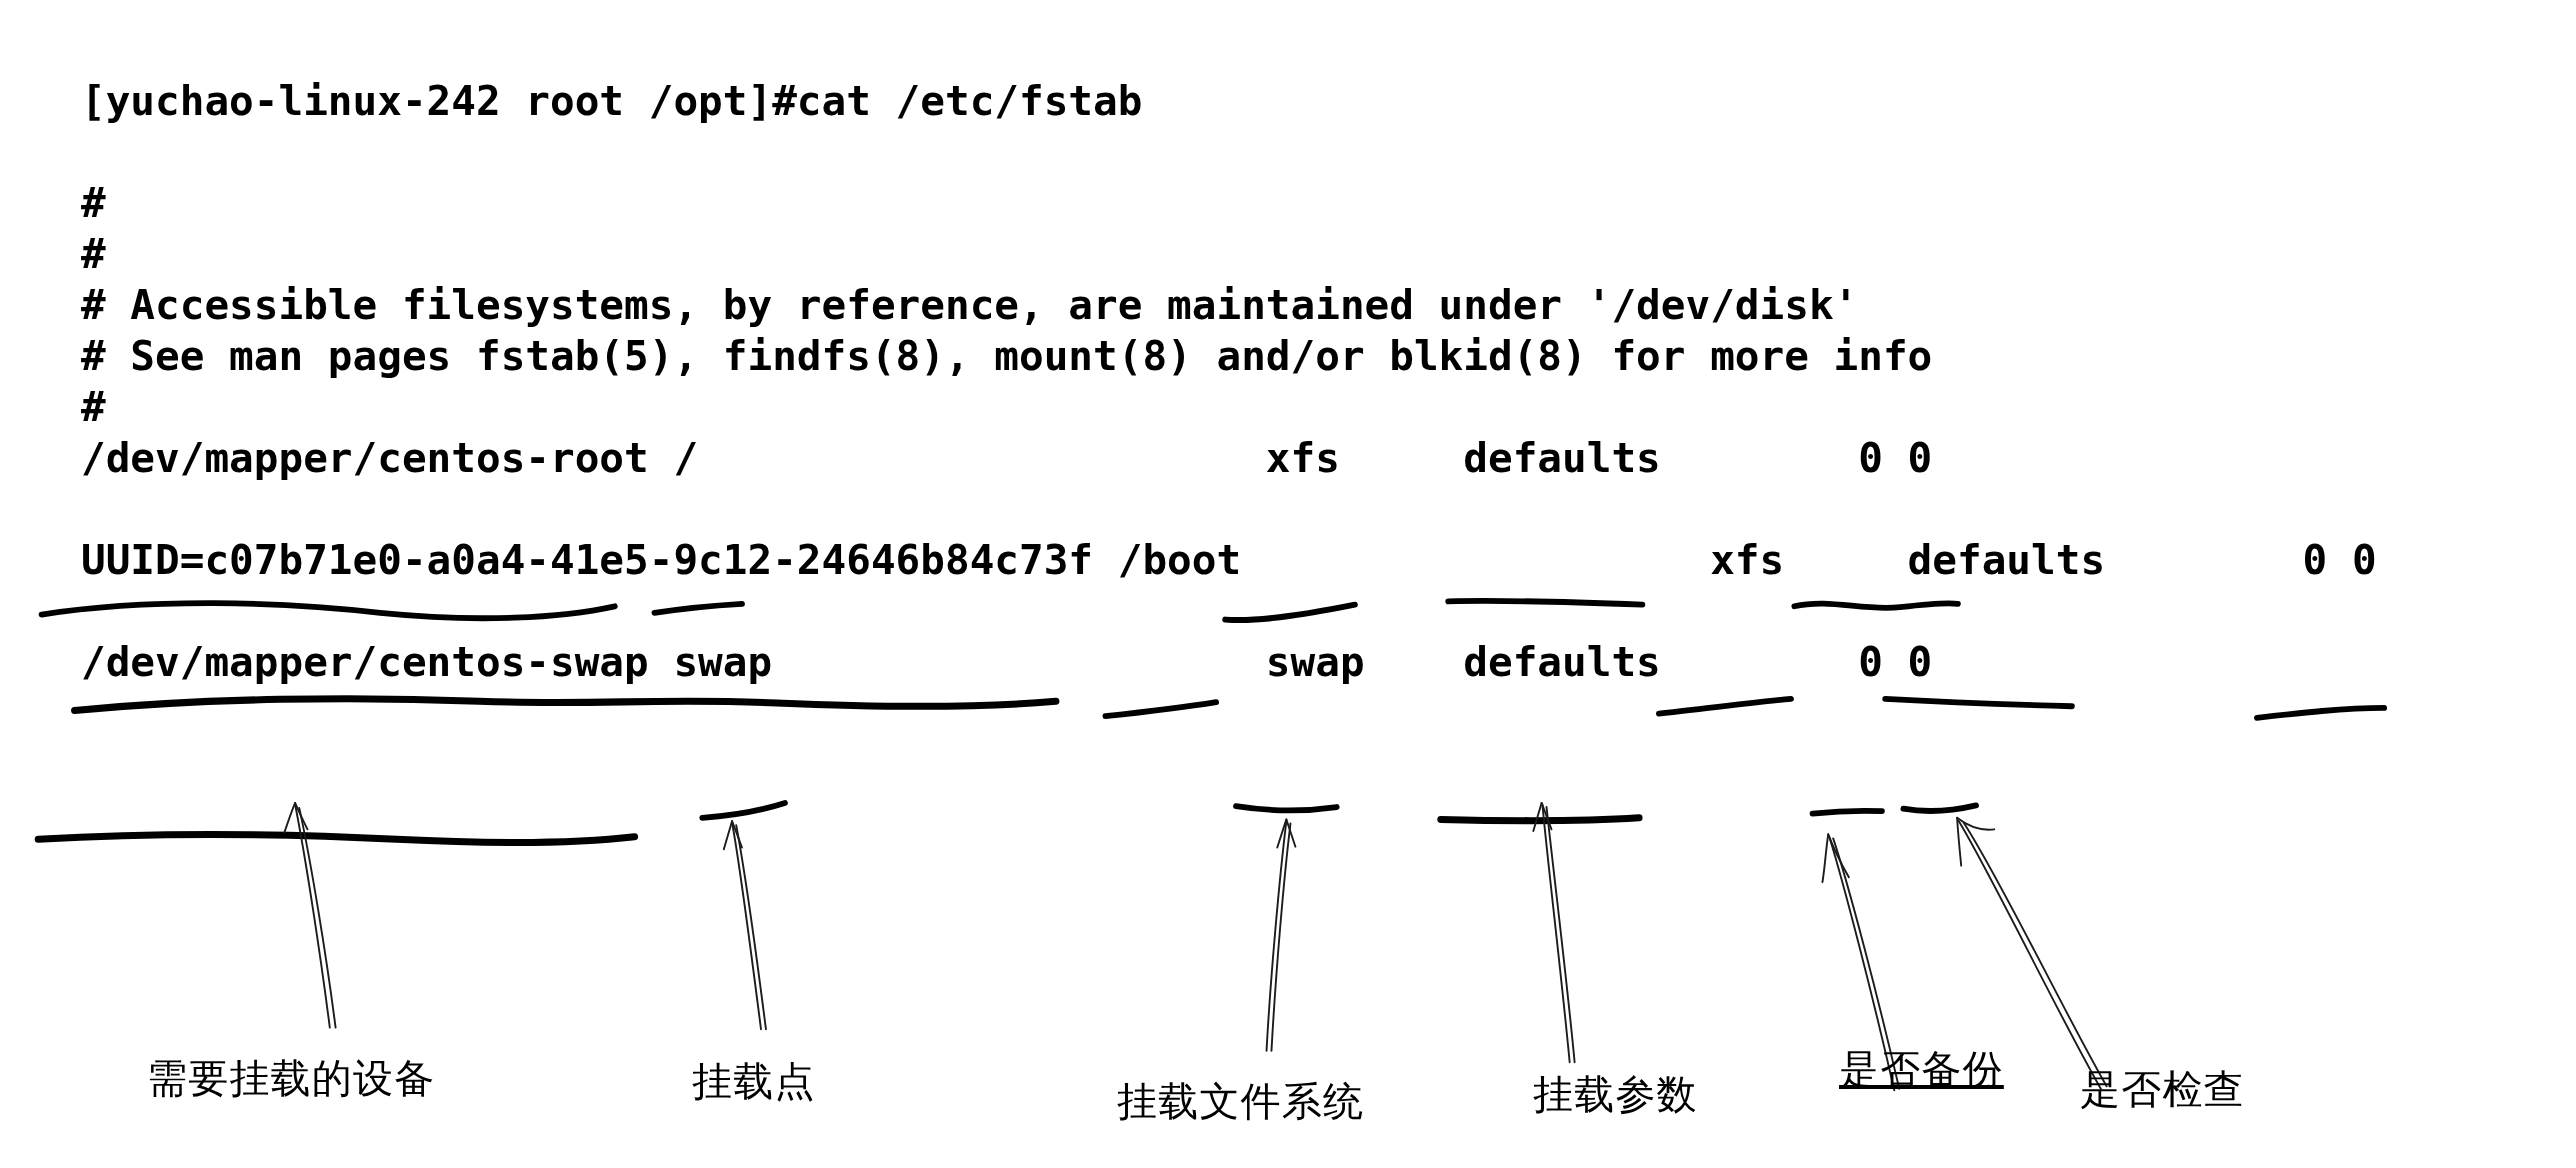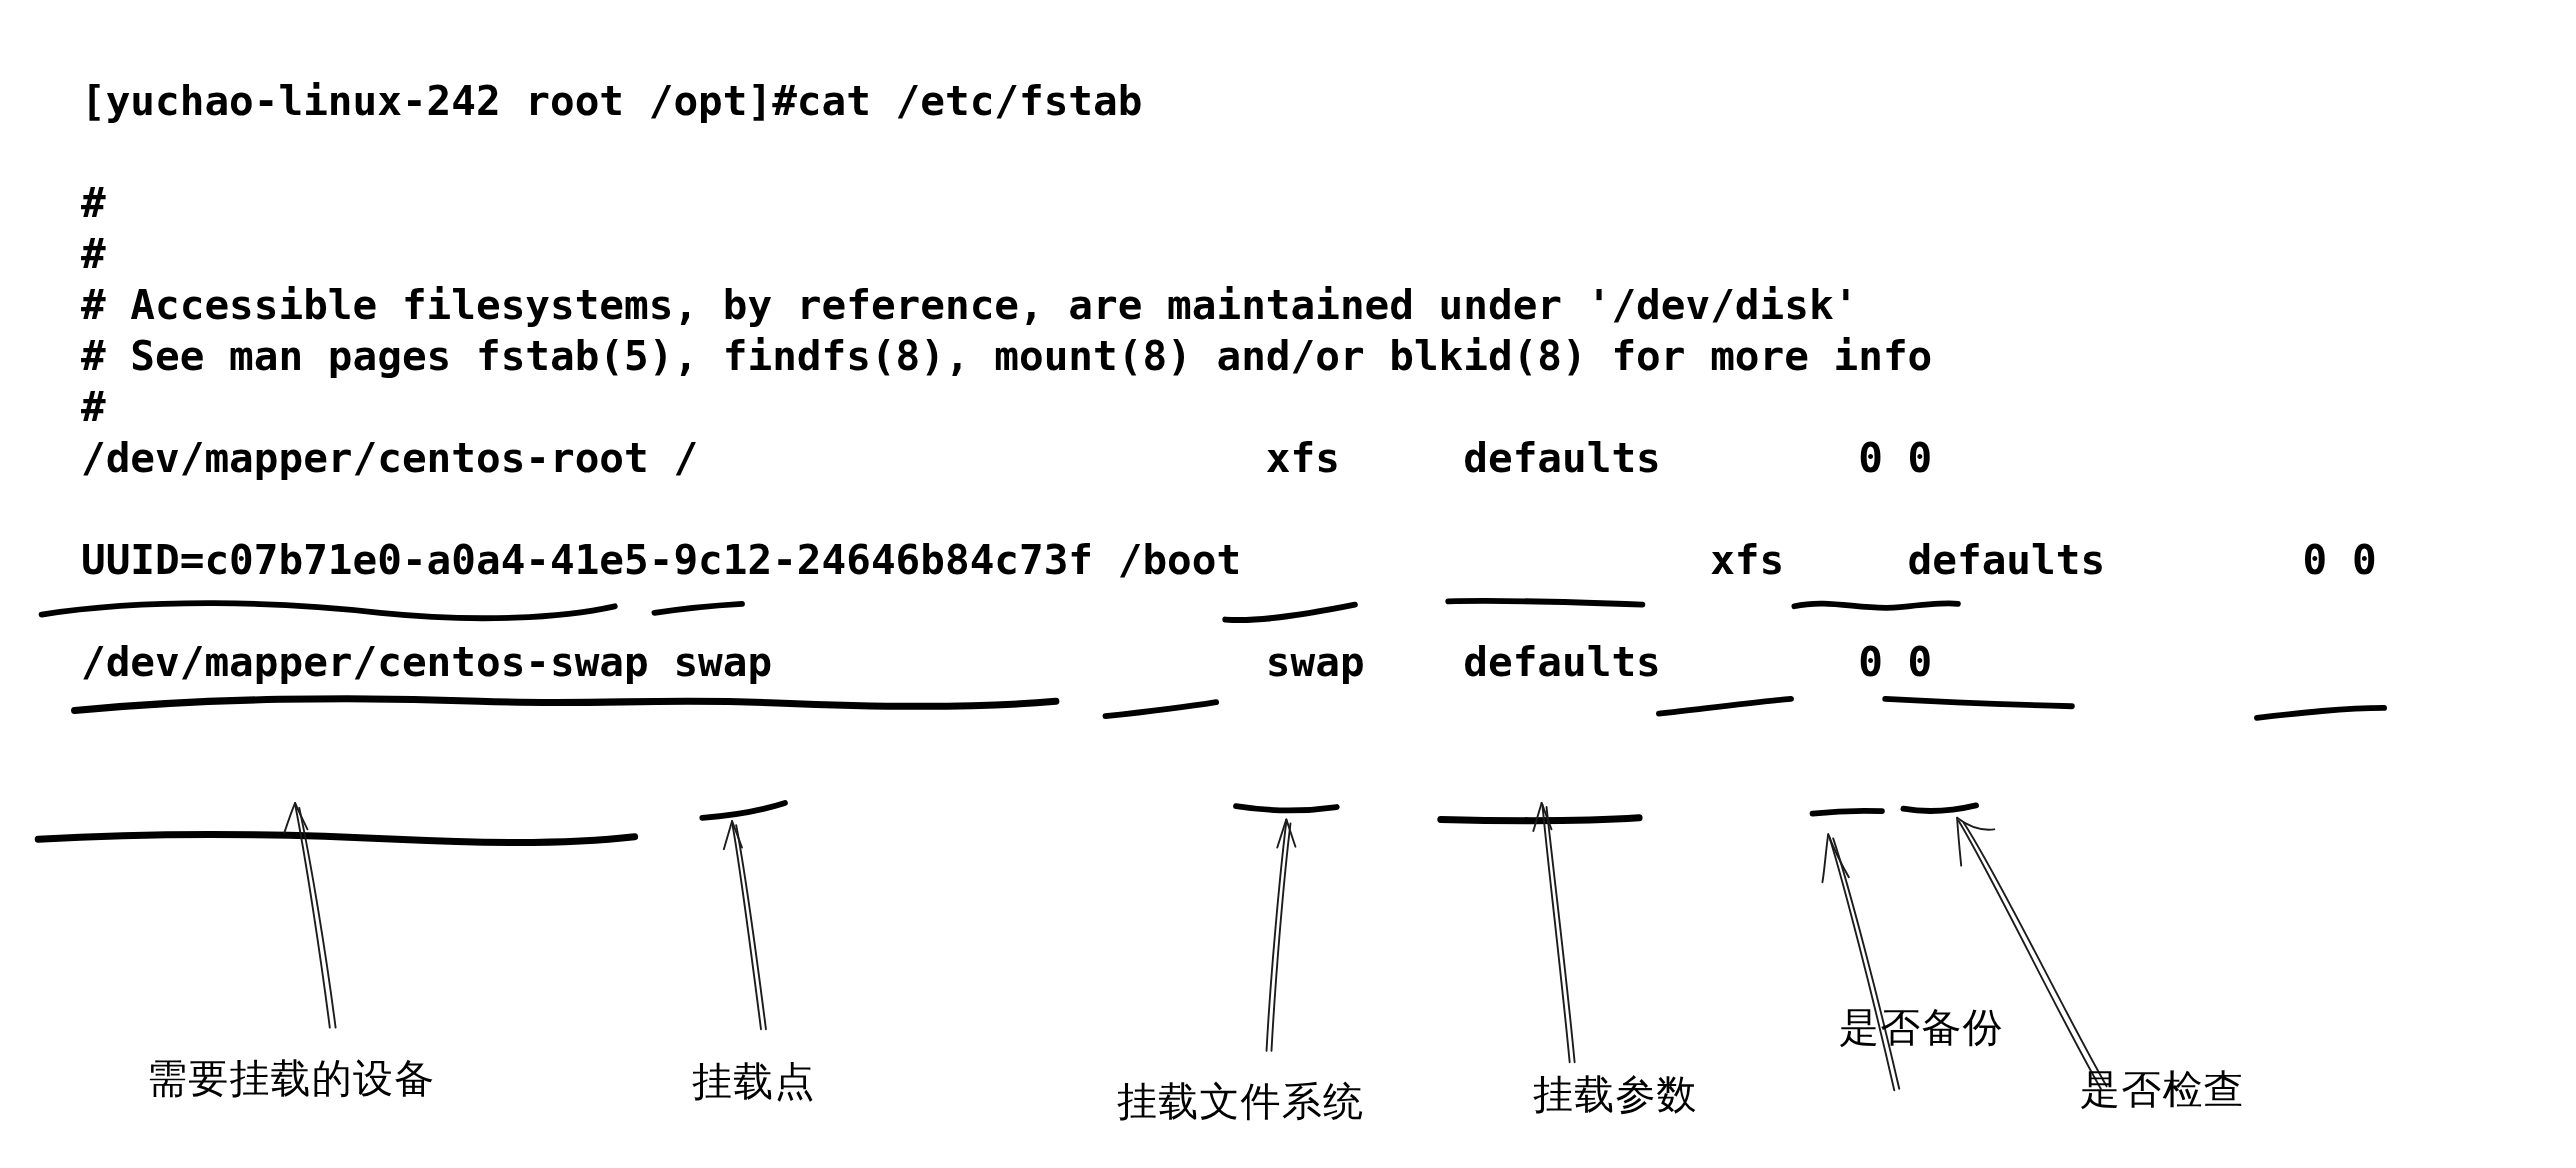--- a/index.html
+++ b/index.html
@@ -139,15 +139,15 @@
     <path class="a" d="M2550 1315 C 2497 1222, 2419 1060, 2377 996"></path>
     <path class="a" d="M2369 990 C 2370 1006, 2372 1028, 2374 1048"></path>
     <path class="a" d="M2369 990 C 2382 1000, 2398 1006, 2414 1004"></path>
   </g>
 </svg>
 
 <div class="cn-label" style="left:147px; top:1051px;">需要挂载的设备</div>
 <div class="cn-label" style="left:692px; top:1054px;">挂载点</div>
 <div class="cn-label" style="left:1117px; top:1074px;font-family:Liberation Mono, monospace;">挂载文件系统</div>
 <div class="cn-label" style="left:1533px; top:1067px;">挂载参数</div>
-<div class="cn-label" style="left:1839px; top:1000px;">是否备份</div>
+<div class="cn-label" style="left:1839px; top:1042px;text-decoration:underline;">是否备份</div>
 <div class="cn-label" style="left:2080px; top:1062px;text-align:right;">是否检查</div>
 
 
 </body></html>

